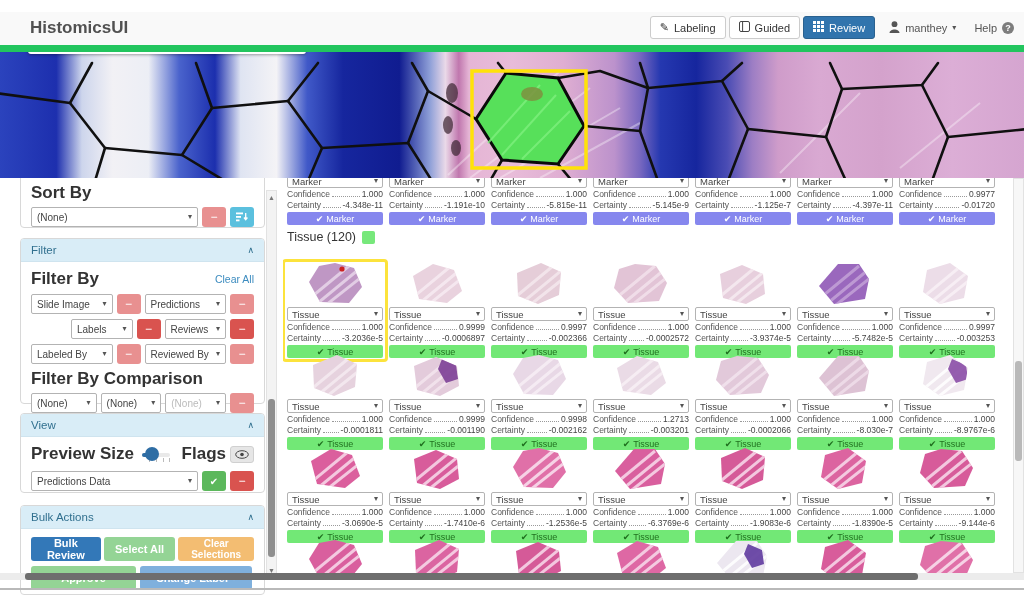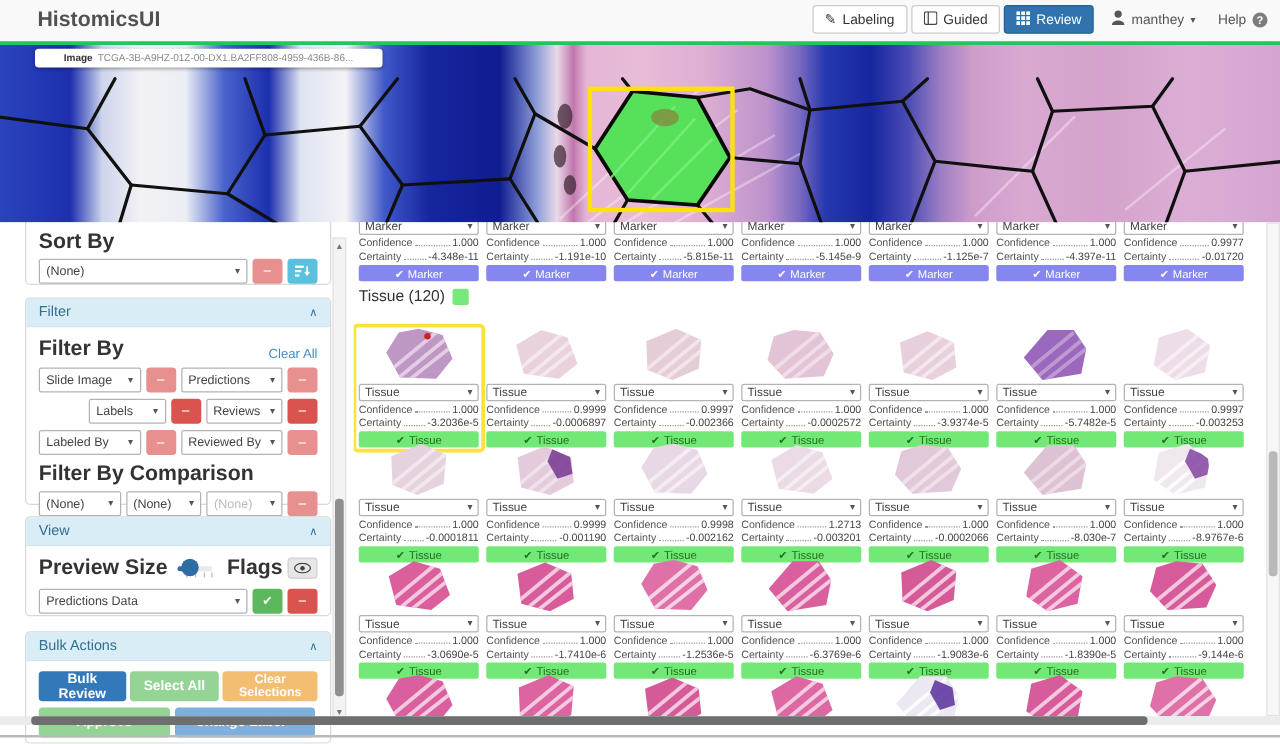--- a/index.html
+++ b/index.html
@@ -1,20 +1,20 @@
 <!DOCTYPE html>
 <html><head>
 <meta charset="utf-8">
 <style>
   html,body{margin:0;padding:0;background:#fff;}
   #page{position:relative;width:1024px;height:595px;overflow:hidden;background:#fff;
         font-family:"Liberation Sans",sans-serif;color:#333;}
   
-  #navbar{position:absolute;left:0;top:0;width:1024px;height:33px;background:#f9f9f9;
-          border-bottom:3px solid #22c55e;z-index:7;}
+  #navbar{position:absolute;left:0;top:12px;width:1024px;height:33px;background:#f9f9f9;
+          border-bottom:7px solid #22c55e;z-index:7;}
   #brand{position:absolute;left:30px;top:6px;font-size:17px;font-weight:bold;color:#515151;}
   #nav-right{position:absolute;right:6px;top:4px;display:flex;align-items:center;gap:10px;}
   .nav-group{display:flex;gap:3px;}
   .nav-btn{height:23px;border:1px solid #ccc;background:#fff;border-radius:3px;display:inline-flex;
            align-items:center;gap:5px;padding:0 9px;font-size:11px;color:#333;cursor:pointer;}
   .nav-btn.active{background:#3174ad;border-color:#2a618f;color:#fff;}
   .nav-user{display:flex;gap:5px;align-items:center;font-size:11px;color:#555;padding:0 4px;}
   .help-q{display:inline-flex;width:12px;height:12px;border-radius:50%;background:#7d7d7d;color:#fff;
           font-size:9px;align-items:center;justify-content:center;font-weight:bold;}
   .caret{font-size:8px;color:#555;line-height:1;}
@@ -258,21 +258,21 @@
       </div>
     </div>
   </div>
 
   <div class="panel" style="top:238px;height:166px;">
     <div class="panel-head">
       <span>Filter</span>
       <span style="font-size:9px;">∧</span>
     </div>
     <div class="panel-body" style="padding:7px 10px;">
-      <div class="row" style="justify-content:space-between;margin-bottom:5px;align-items:flex-end;">
+      <div class="row" style="justify-content:space-between;margin-bottom:5px;">
         <span class="lbl">Filter By</span>
         <span class="link">Clear All</span>
       </div>
       <div class="row" style="margin-bottom:5px;">
         <div class="fake-select" style="flex:1;">
             <span>Slide Image</span>
             <span class="caret">▾</span>
           </div>
         <button class="btn-sq red-light">−</button>
         <div class="fake-select" style="flex:1;">

